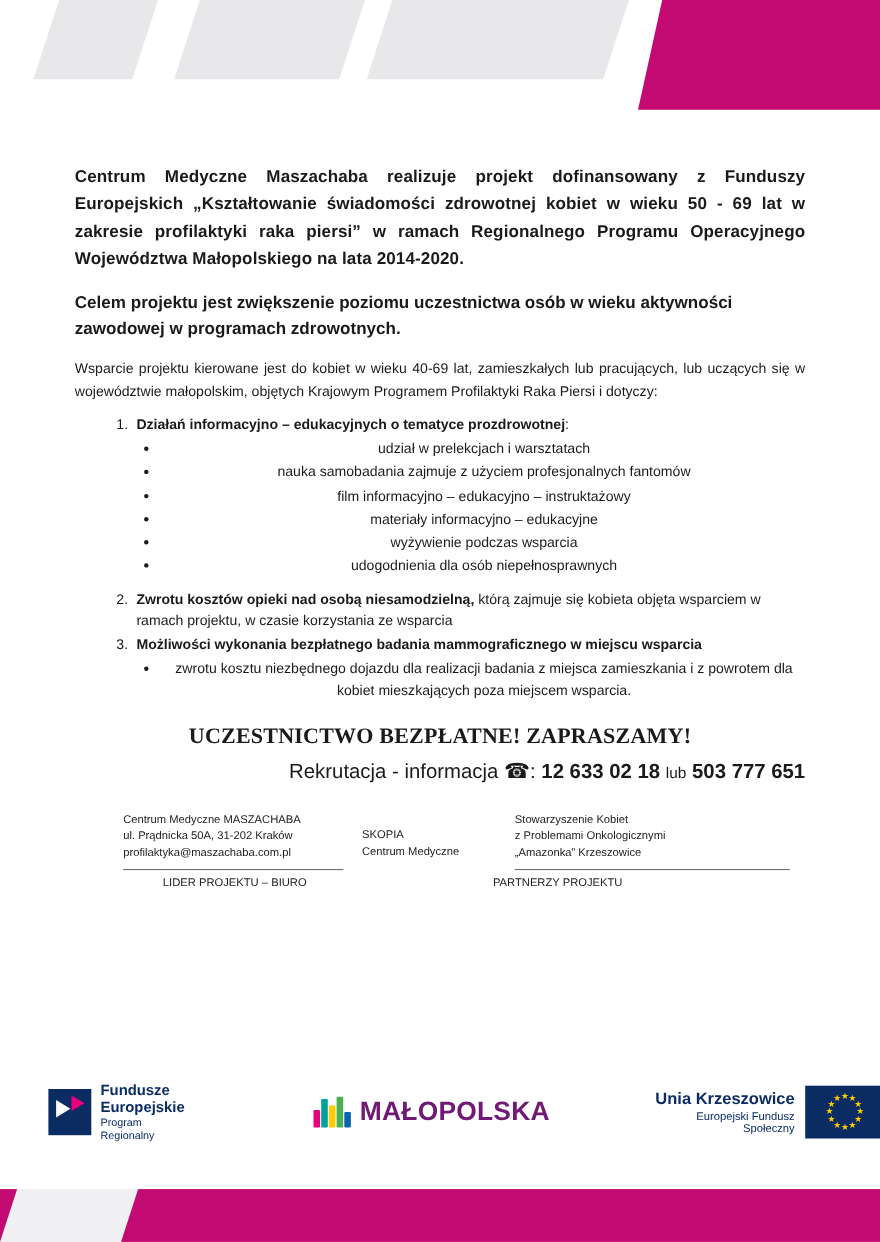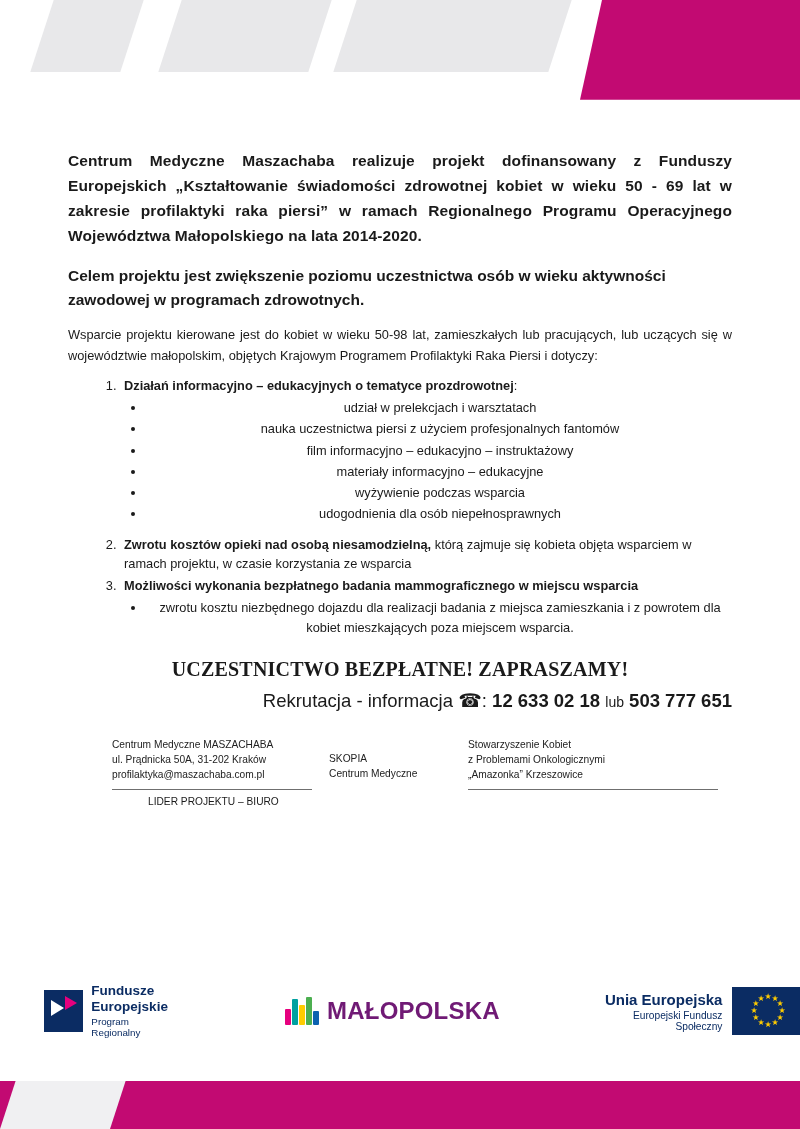--- a/index.html
+++ b/index.html
@@ -213,29 +213,29 @@
   <div class="deco-grey-3"></div>
   <div class="deco-magenta-inner"></div>
 </div>
 
 <div class="content">
 
   <p class="lead">Centrum Medyczne Maszachaba realizuje projekt dofinansowany z Funduszy Europejskich „Kształtowanie świadomości zdrowotnej kobiet w wieku 50 - 69 lat w zakresie profilaktyki raka piersi” w ramach Regionalnego Programu Operacyjnego Województwa Małopolskiego na lata 2014-2020.</p>
 
   <p class="lead-2">Celem projektu jest zwiększenie poziomu uczestnictwa osób w wieku aktywności zawodowej w programach zdrowotnych.</p>
 
-  <p class="body-text">Wsparcie projektu kierowane jest do kobiet w wieku 50-98 lat, zamieszkałych lub pracujących, lub uczących się w województwie małopolskim, objętych Krajowym Programem Profilaktyki Raka Piersi i dotyczy:</p>
+  <p class="body-text">Wsparcie projektu kierowane jest do kobiet w wieku 40-69 lat, zamieszkałych lub pracujących, lub uczących się w województwie małopolskim, objętych Krajowym Programem Profilaktyki Raka Piersi i dotyczy:</p>
 
   <ol class="main-list">
 
     <li>
       <span class="li-head">Działań informacyjno – edukacyjnych o tematyce prozdrowotnej</span><span class="li-tail">:</span>
       <ul class="sub-list">
         <li>udział w prelekcjach i warsztatach</li>
-        <li>nauka uczestnictwa piersi z użyciem profesjonalnych fantomów</li>
+        <li>nauka samobadania zajmuje z użyciem profesjonalnych fantomów</li>
         <li>film informacyjno – edukacyjno – instruktażowy</li>
         <li>materiały informacyjno – edukacyjne</li>
         <li>wyżywienie podczas wsparcia</li>
         <li>udogodnienia dla osób niepełnosprawnych</li>
       </ul>
     </li>
 
     <li>
       <span class="li-head">Zwrotu kosztów opieki nad osobą niesamodzielną,</span><span class="li-tail"> którą zajmuje się kobieta objęta wsparciem w ramach projektu, w czasie korzystania ze wsparcia</span>
     </li>
@@ -274,20 +274,21 @@
     <div class="col-right">
       <div>Stowarzyszenie Kobiet</div>
       <div>z Problemami Onkologicznymi</div>
       <div>„Amazonka” Krzeszowice</div>
       <div class="rule rule-right"></div>
     </div>
   </div>
 
   <div class="labels">
     <div class="label-left">LIDER  PROJEKTU – BIURO</div>
+    <div class="label-right">PARTNERZY PROJEKTU</div>
   </div>
 
 </div>
 
 <div class="logos">
 
   <div class="logo-fe">
     <div class="fe-star-box"></div>
     <div class="fe-text">
       <div>Fundusze</div>
@@ -302,21 +303,21 @@
       <span style="left:7px; height:26px; background:#00a0a0;"></span>
       <span style="left:14px;height:20px; background:#ffcc00;"></span>
       <span style="left:21px;height:28px; background:#4caf50;"></span>
       <span style="left:28px;height:14px; background:#0b62b0;"></span>
     </div>
     <div class="mp-word">MAŁOPOLSKA</div>
   </div>
 
   <div class="logo-ue">
     <div class="ue-text">
-      <div class="t1">Unia Europejska</div>
+      <div class="t1">Unia Krzeszowice</div>
       <div class="t2">Europejski Fundusz Społeczny</div>
     </div>
     <div class="ue-flag" id="eu-flag">
         <span class="star" style="left: 32px; top: 6px;">★</span>
         <span class="star" style="left: 39px; top: 7.87564px;">★</span>
         <span class="star" style="left: 44.1244px; top: 13px;">★</span>
         <span class="star" style="left: 46px; top: 20px;">★</span>
         <span class="star" style="left: 44.1244px; top: 27px;">★</span>
         <span class="star" style="left: 39px; top: 32.1244px;">★</span>
         <span class="star" style="left: 32px; top: 34px;">★</span>

